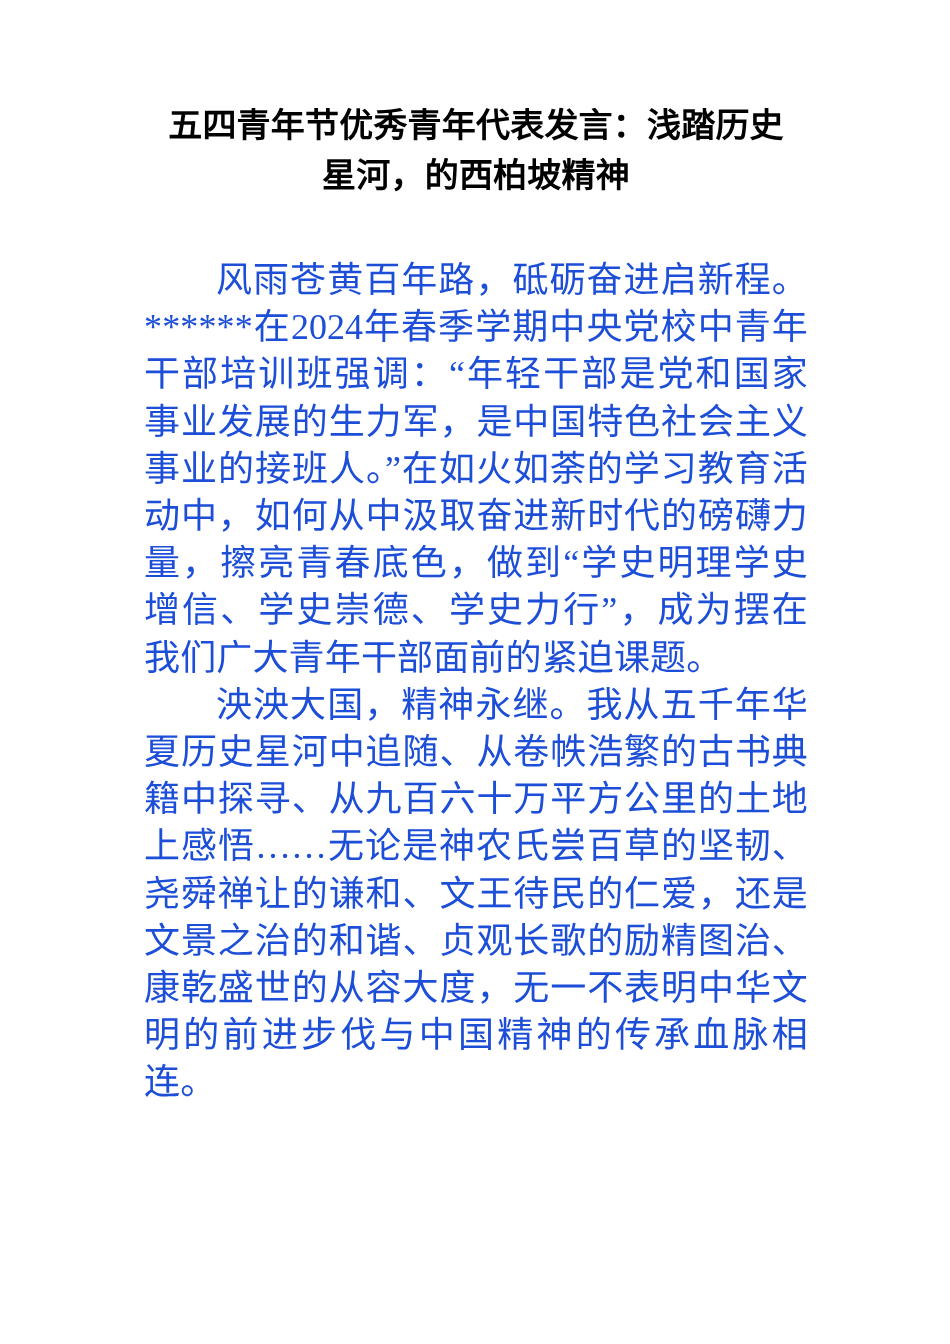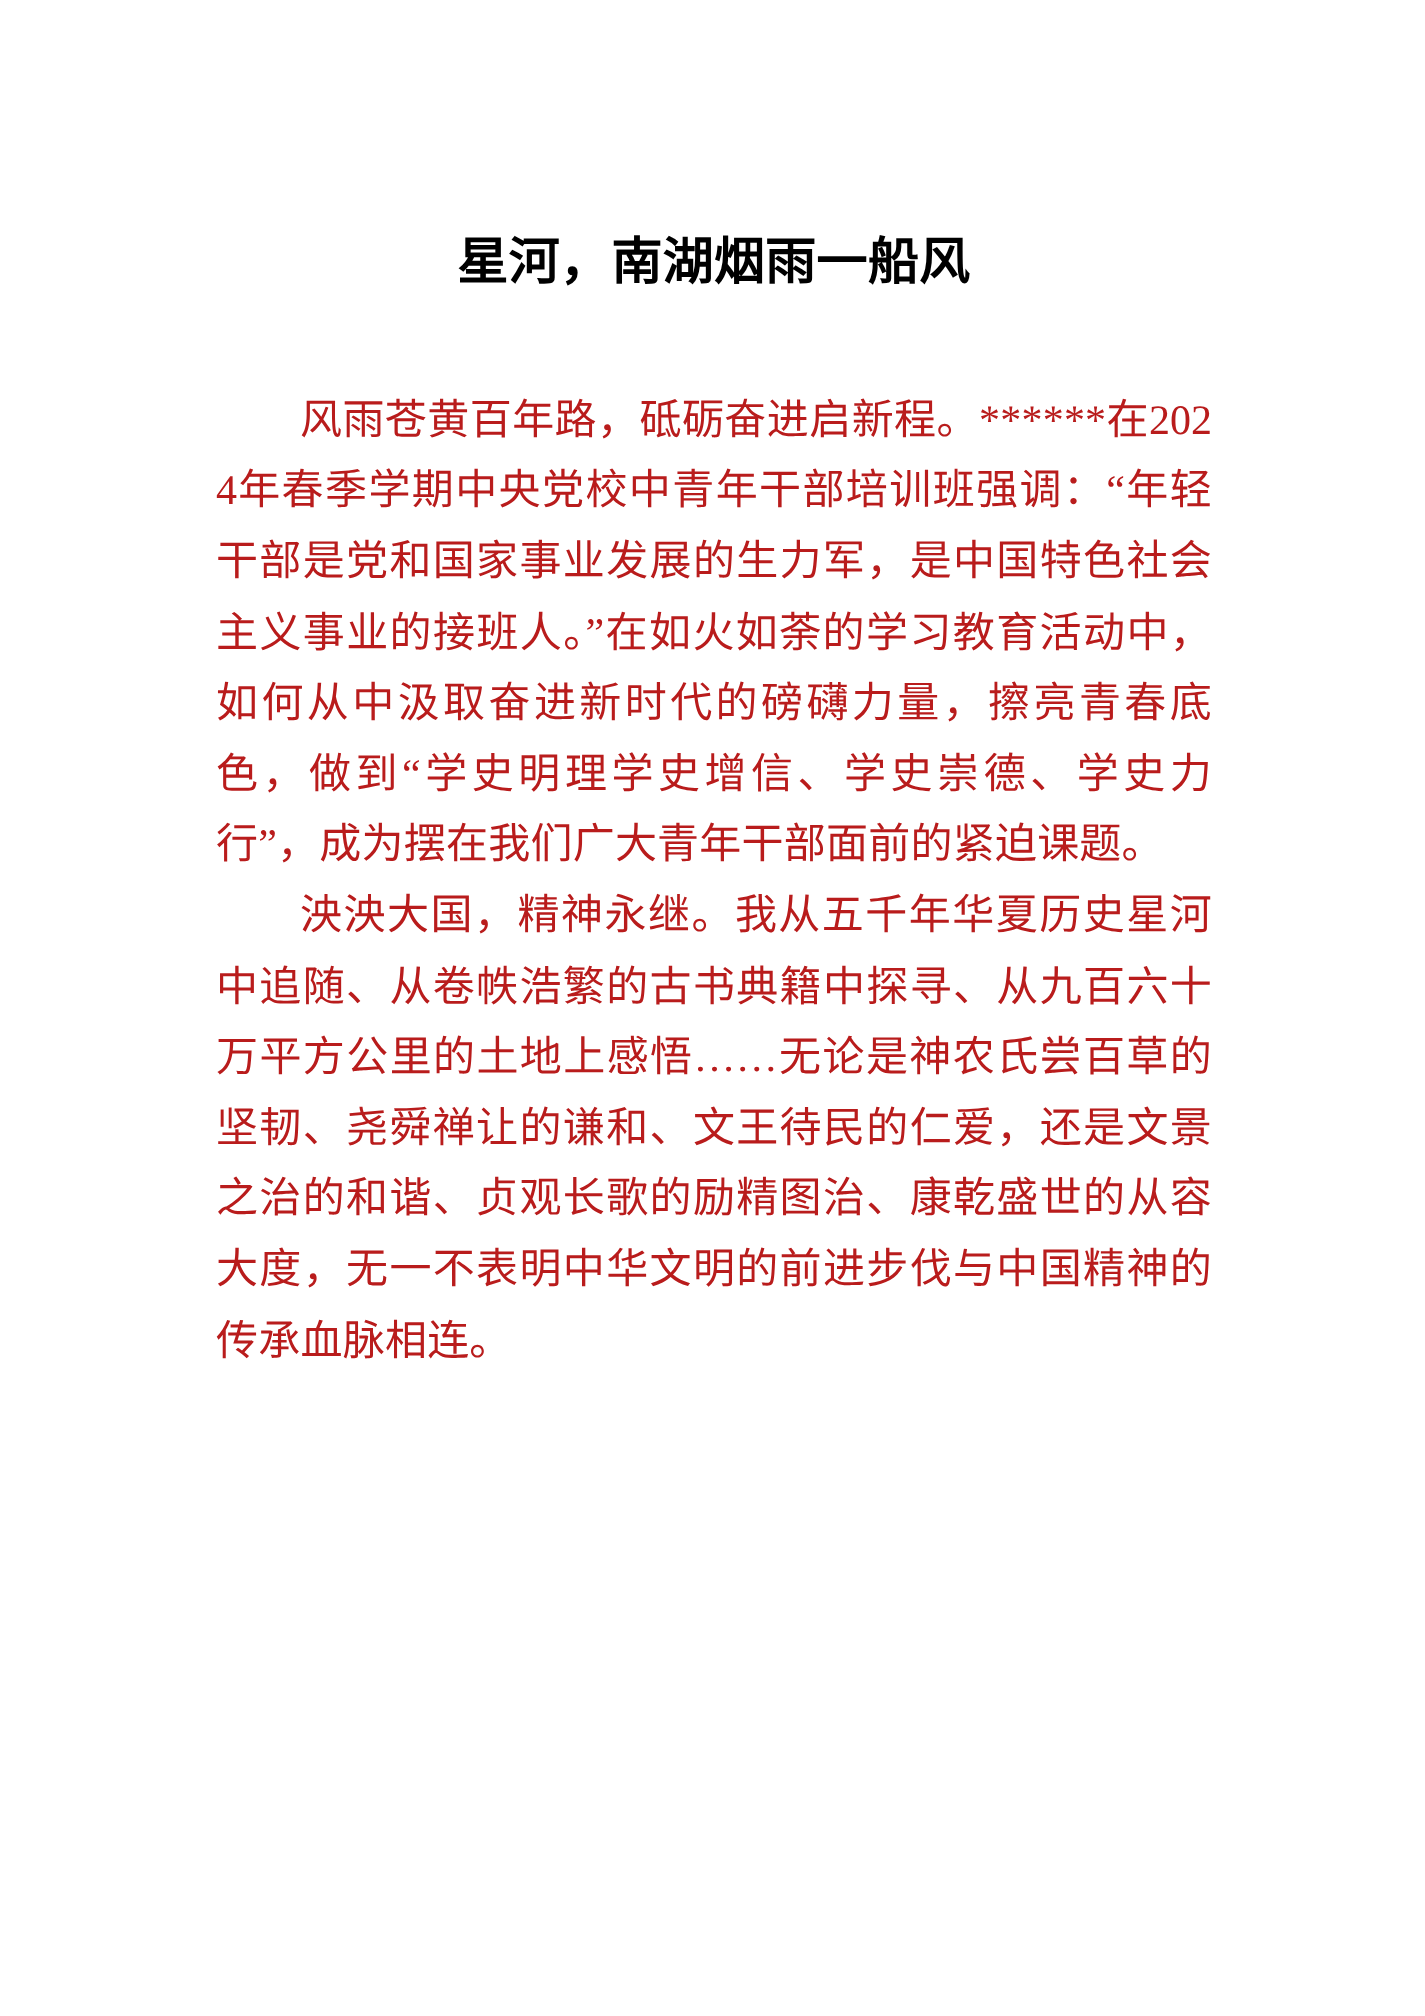--- a/index.html
+++ b/index.html
@@ -50,23 +50,23 @@
   
   .body-block {
     margin-top: 56px;
   }
 
   .para {
     margin: 0;
     padding: 0;
     text-indent: 2em;
     font-family: "Liberation Serif", "DejaVu Serif", serif;
-    font-size: 28px;
+    font-size: 36px;
     line-height: 47.2px;
-    color: #b91c1c;
+    color: #1d4ed8;
     text-align: justify;
     text-justify: inter-ideograph;
     letter-spacing: 0.15px;
     word-break: break-all;
   }
 
   .para + .para {
     margin-top: 0;
   }
 
@@ -75,21 +75,21 @@
     font-family: "Liberation Serif", "DejaVu Serif", serif;
     letter-spacing: 0;
   }
 </style>
 </head>
 <body>
 
 <div class="page">
   <div class="page-inner">
 
-    <h1 class="doc-title"><br><span>星河，南湖烟雨一船风</span></h1>
+    <h1 class="doc-title"><span>五四青年节优秀青年代表发言：浅踏历史</span><br><span>星河，的西柏坡精神</span></h1>
 
     <div class="body-block">
 
       <p class="para"><span>风雨苍黄百年路，砥砺奋进启新程。******在</span><span class="num">2024</span><span>年春季学期中央党校中青年干部培训班强调：“年轻干部是党和国家事业发展的生力军，是中国特色社会主义事业的接班人。”在如火如荼的学习教育活动中，如何从中汲取奋进新时代的磅礴力量，擦亮青春底色，做到“学史明理学史增信、学史崇德、学史力行”，成为摆在我们广大青年干部面前的紧迫课题。</span></p>
 
       <p class="para">泱泱大国，精神永继。我从五千年华夏历史星河中追随、从卷帙浩繁的古书典籍中探寻、从九百六十万平方公里的土地上感悟……无论是神农氏尝百草的坚韧、尧舜禅让的谦和、文王待民的仁爱，还是文景之治的和谐、贞观长歌的励精图治、康乾盛世的从容大度，无一不表明中华文明的前进步伐与中国精神的传承血脉相连。</p>
 
 
     </div>
   </div>

